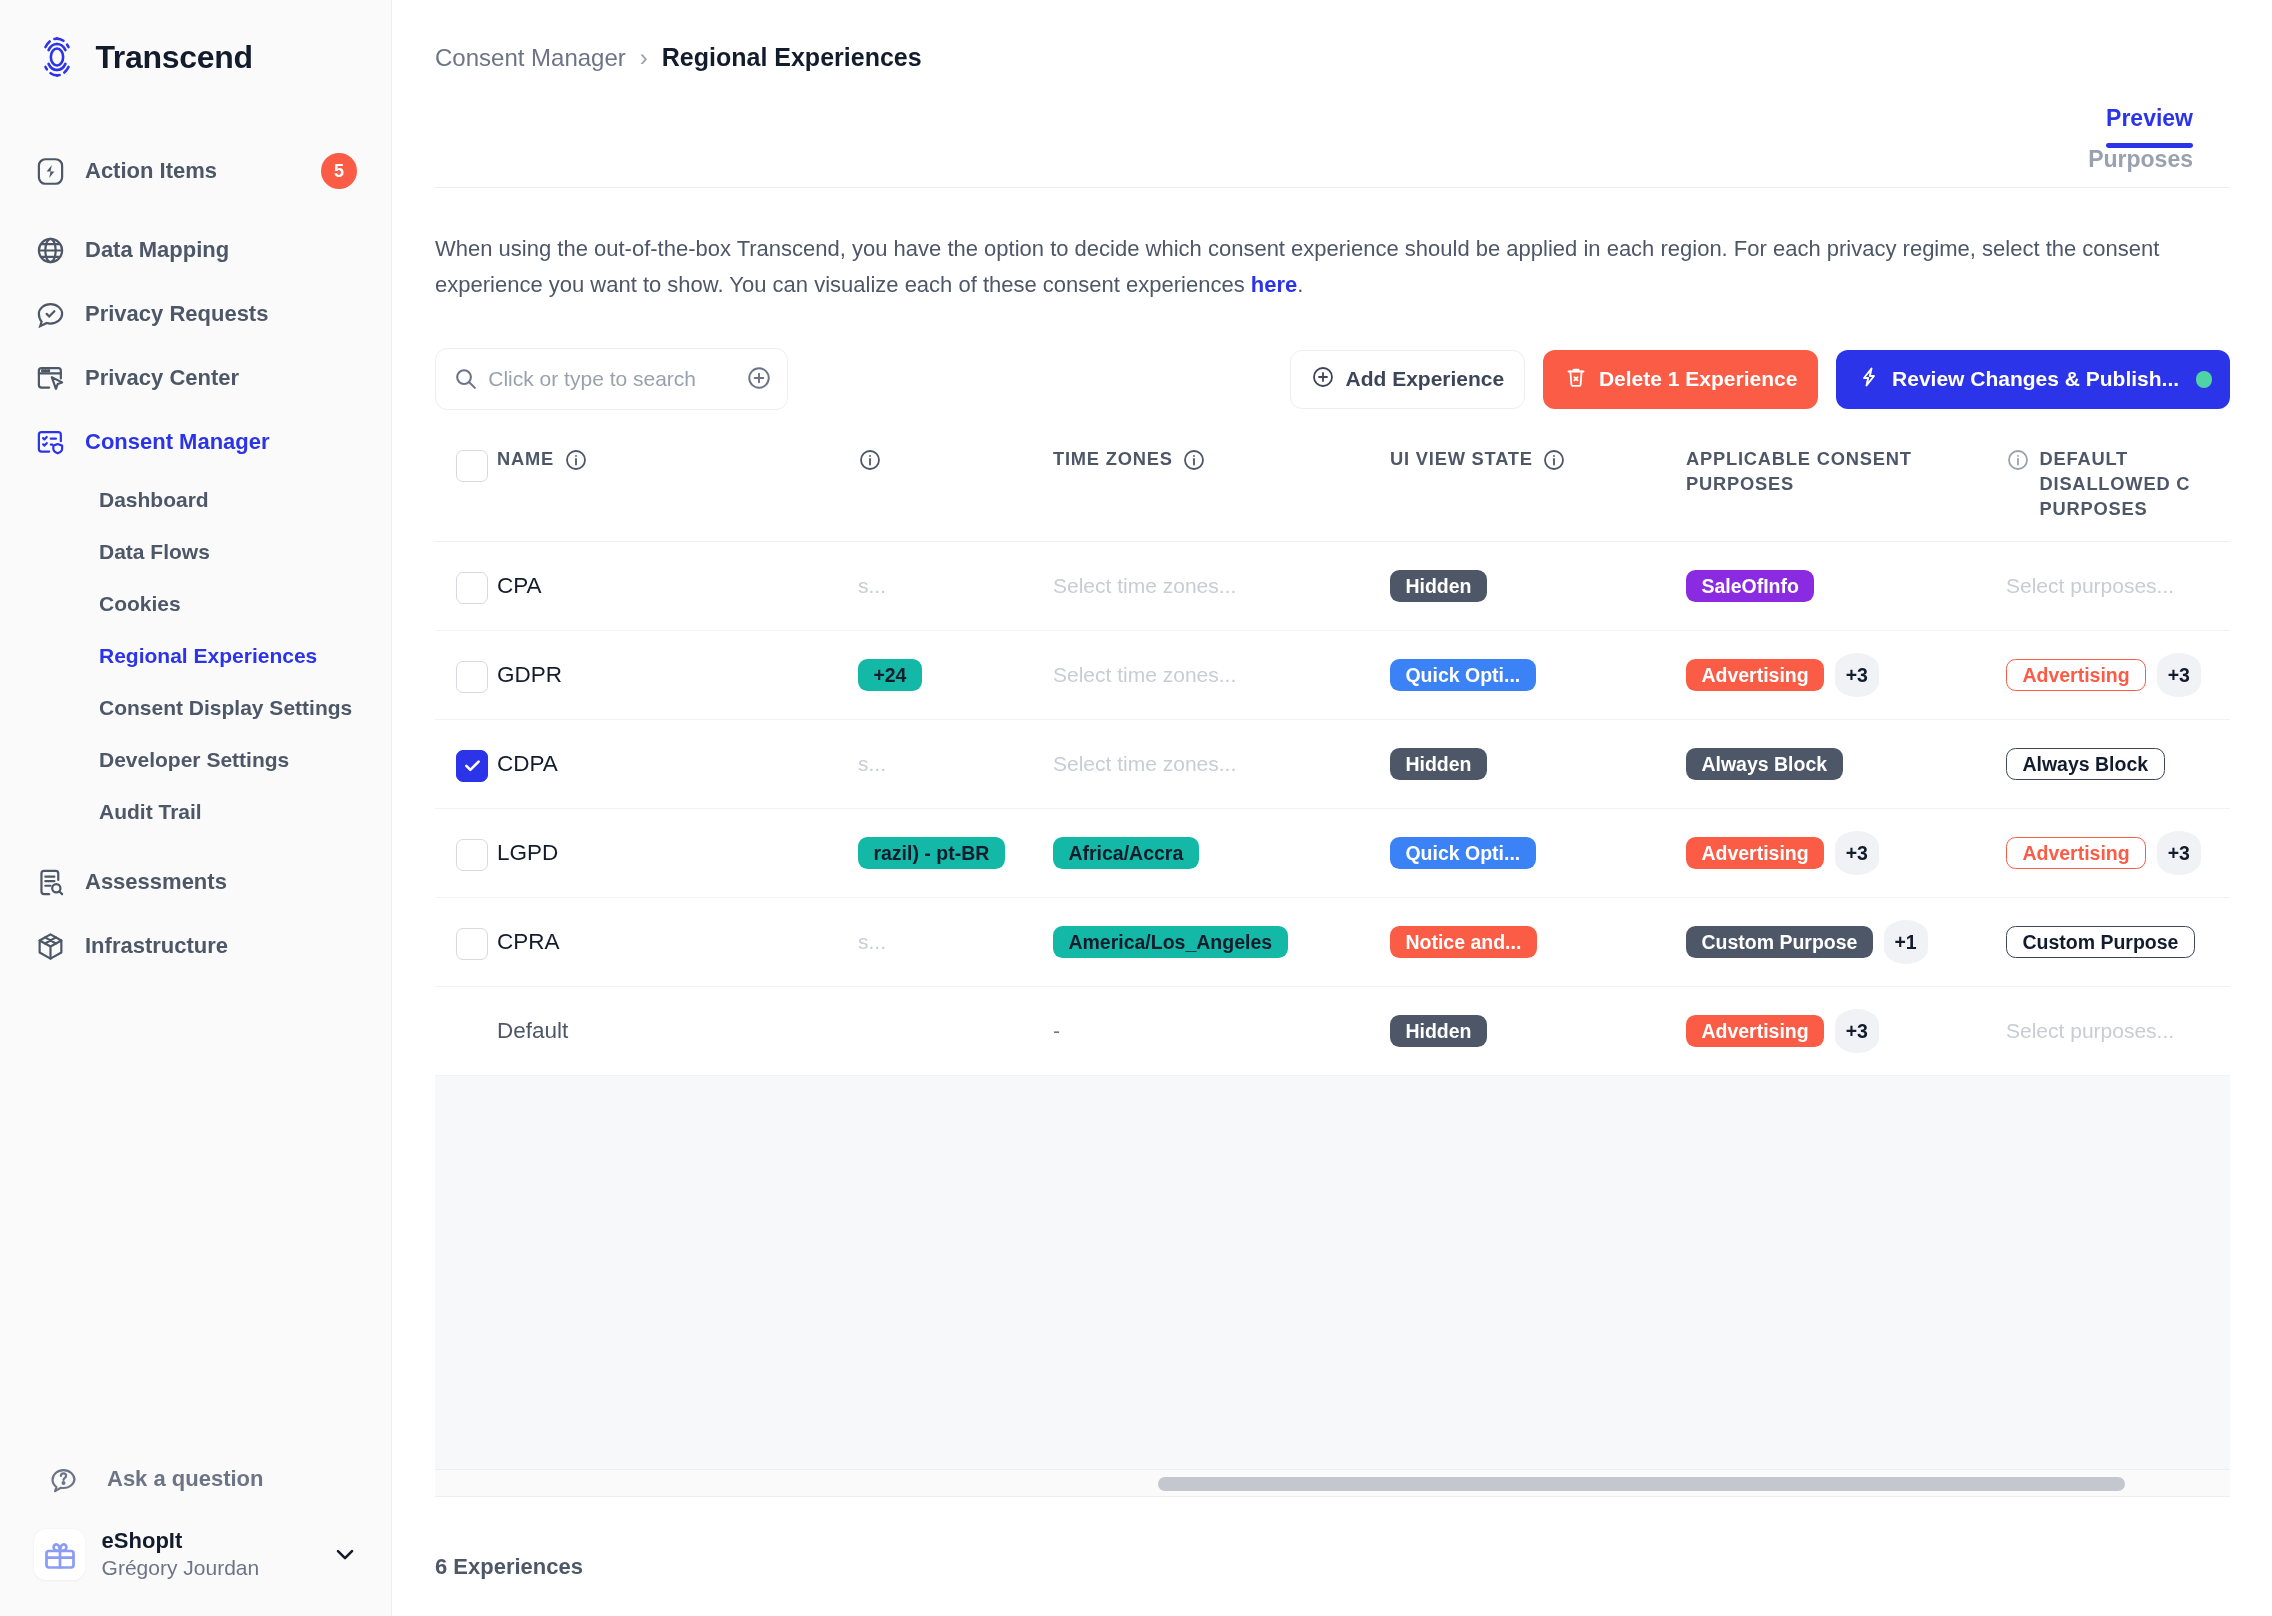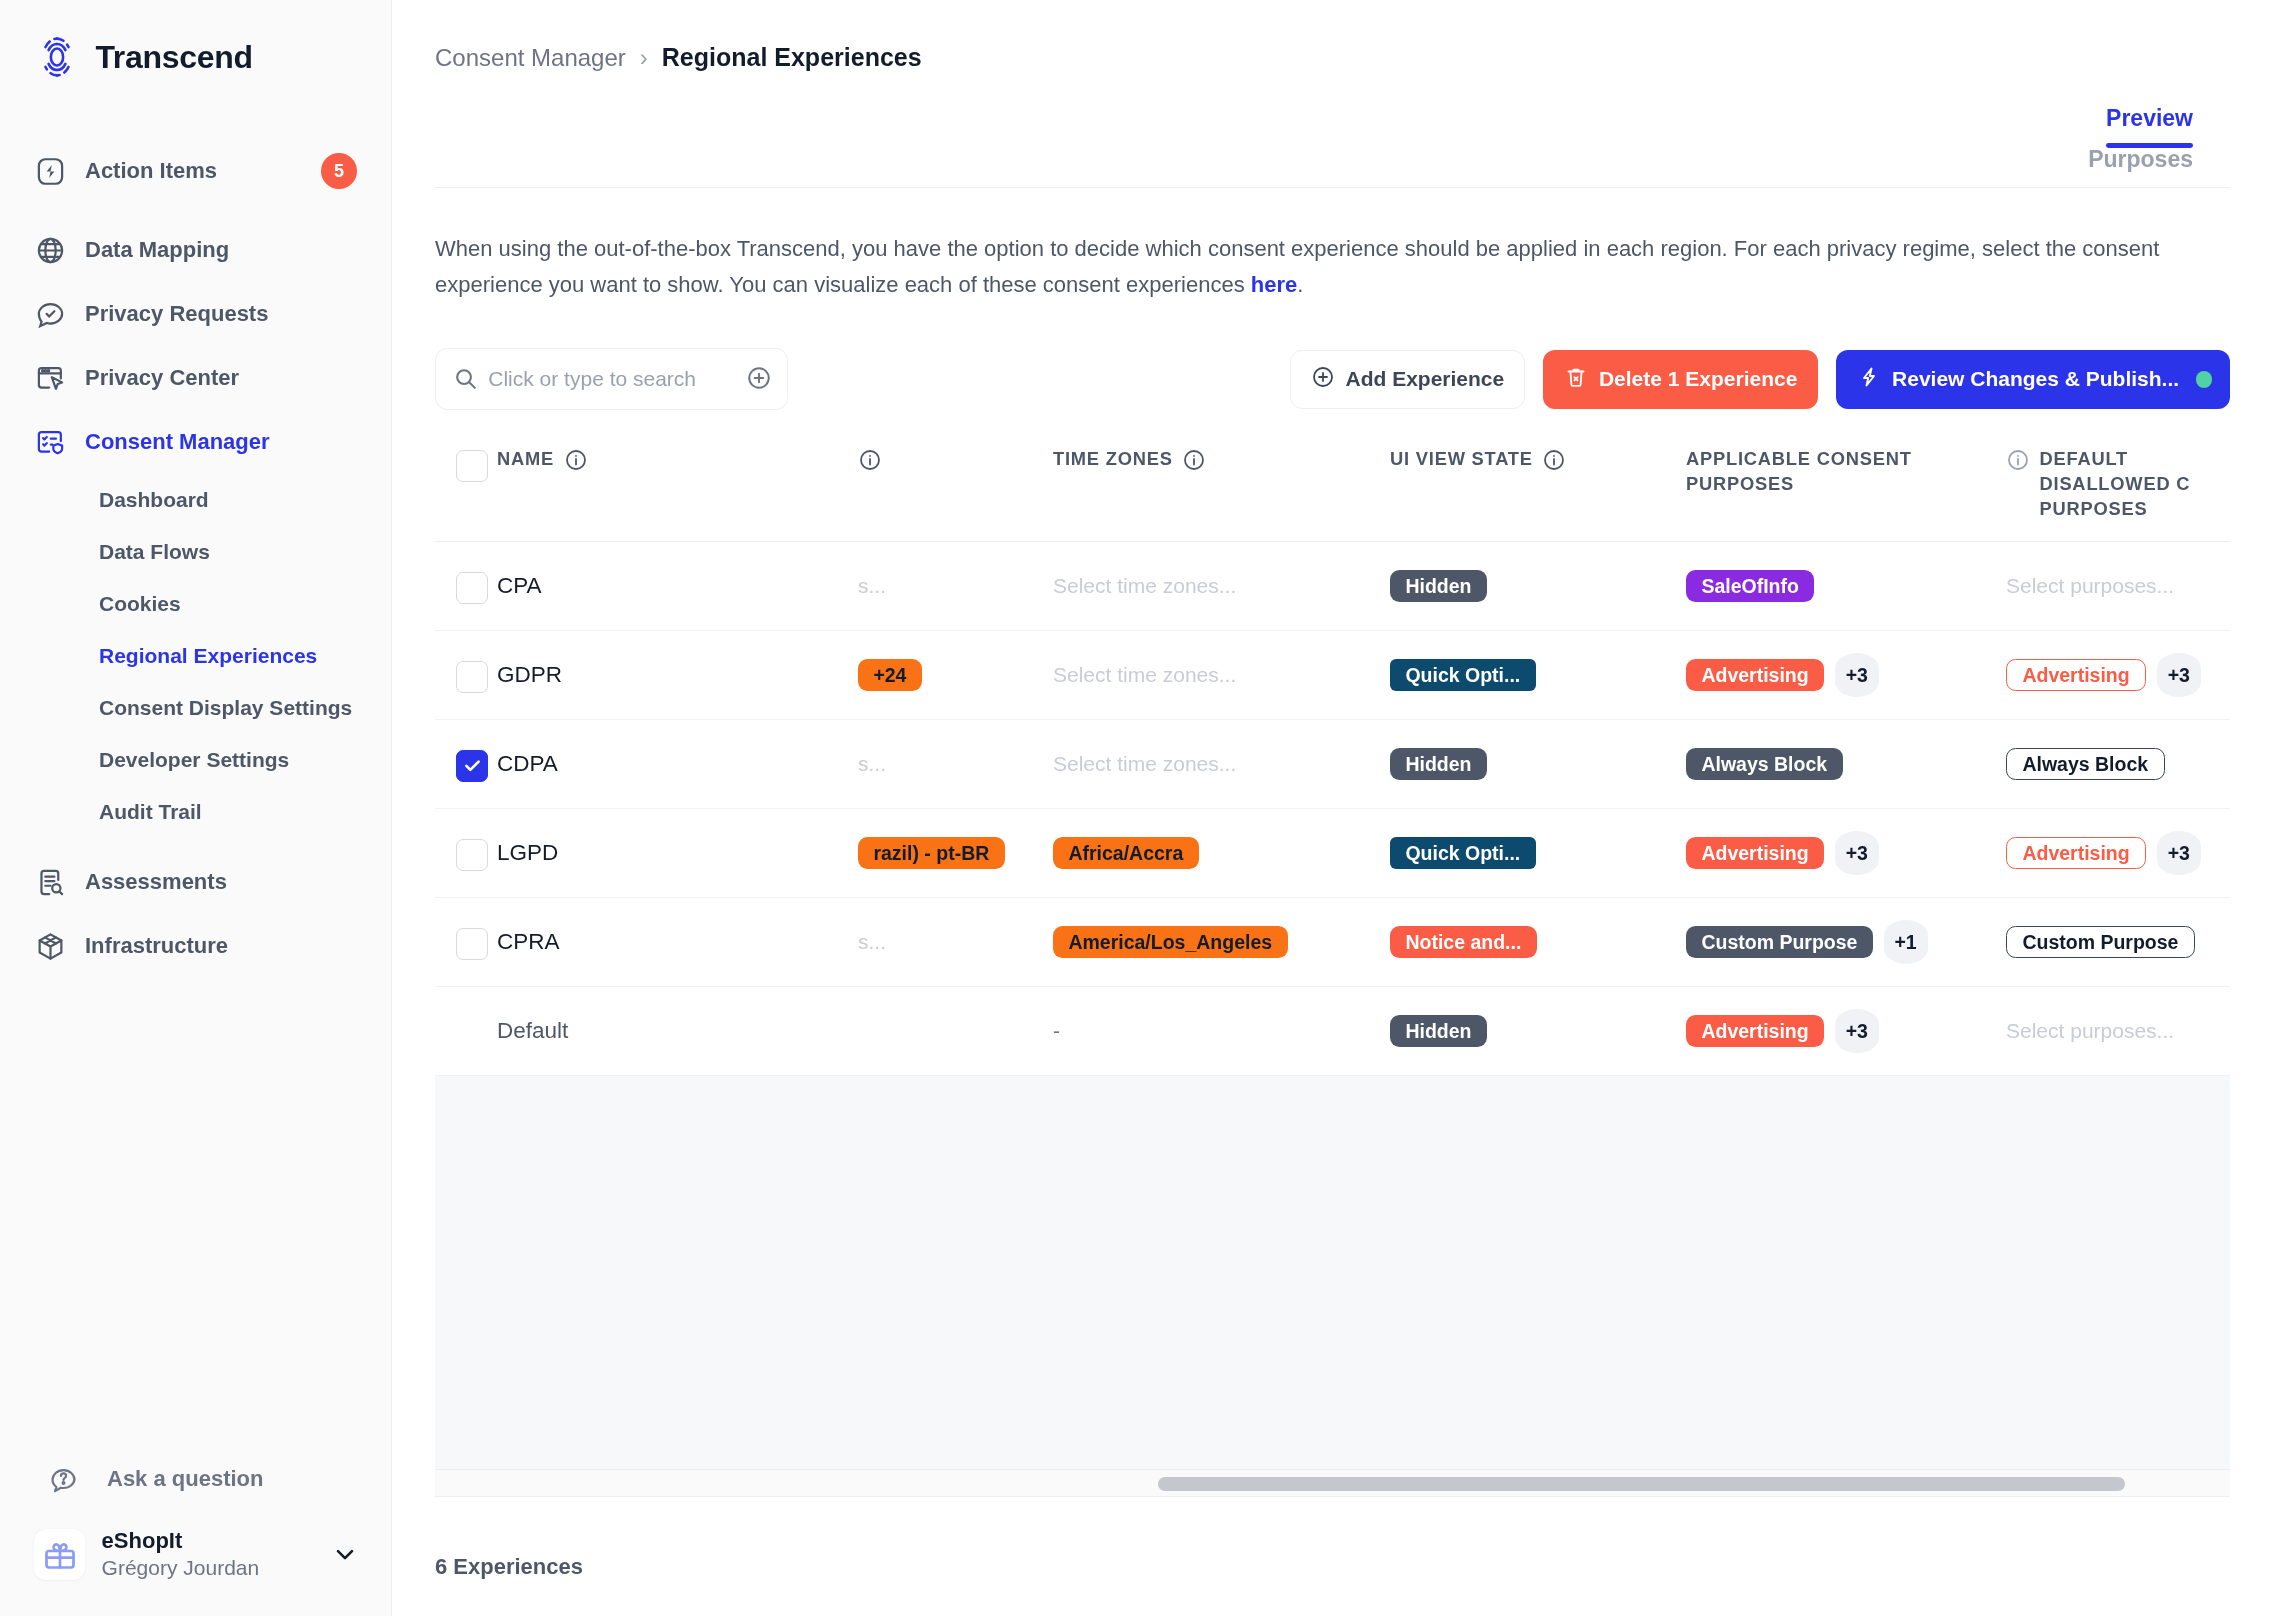--- a/index.html
+++ b/index.html
@@ -160,23 +160,23 @@
     display: flex; align-items: center; justify-content: center;
   }
   .checkbox.checked { background: #2b34e8; border-color: #2b34e8; }
 
   .chip {
     display: inline-flex; align-items: center; justify-content: center;
     height: 32px; padding: 0 15.4px; border-radius: 9.5px;
     font-size: 19.5px; font-weight: 700; white-space: nowrap;
     max-width: 100%;
   }
-  .chip-grey   { background: #f97316; color: #131c2c; }
+  .chip-grey   { background: #14b8a6; color: #131c2c; }
   .chip-dark   { background: #4d5767; color: #fff; }
-  .chip-blue   { background: #0c4a6e; color: #fff; border-radius: 6px; }
+  .chip-blue   { background: #3b82f6; color: #fff; }
   .chip-red    { background: #fa5c46; color: #fff; }
   .chip-purple { background: #8a2be2; color: #fff; }
   .chip-outline-dark { background: #fff; color: #131c2c; border: 1.8px solid #3c4658; }
   .chip-outline-red  { background: #fff; color: #fa5c46; border: 1.8px solid #fa5c46; }
   .chip-plus { background: #f1f2f5; color: #131c2c; border-radius: 50%/35%;
                height: 44px; min-width: 44px; padding: 0 9.5px;
                display: inline-flex; align-items: center; justify-content: center;
                font-size: 19.5px; font-weight: 700; margin-left: 10.7px; }
 
   .table-blank { height: 394px; background: #f7f8fa; border-bottom: 1.8px solid #eceef1; }

